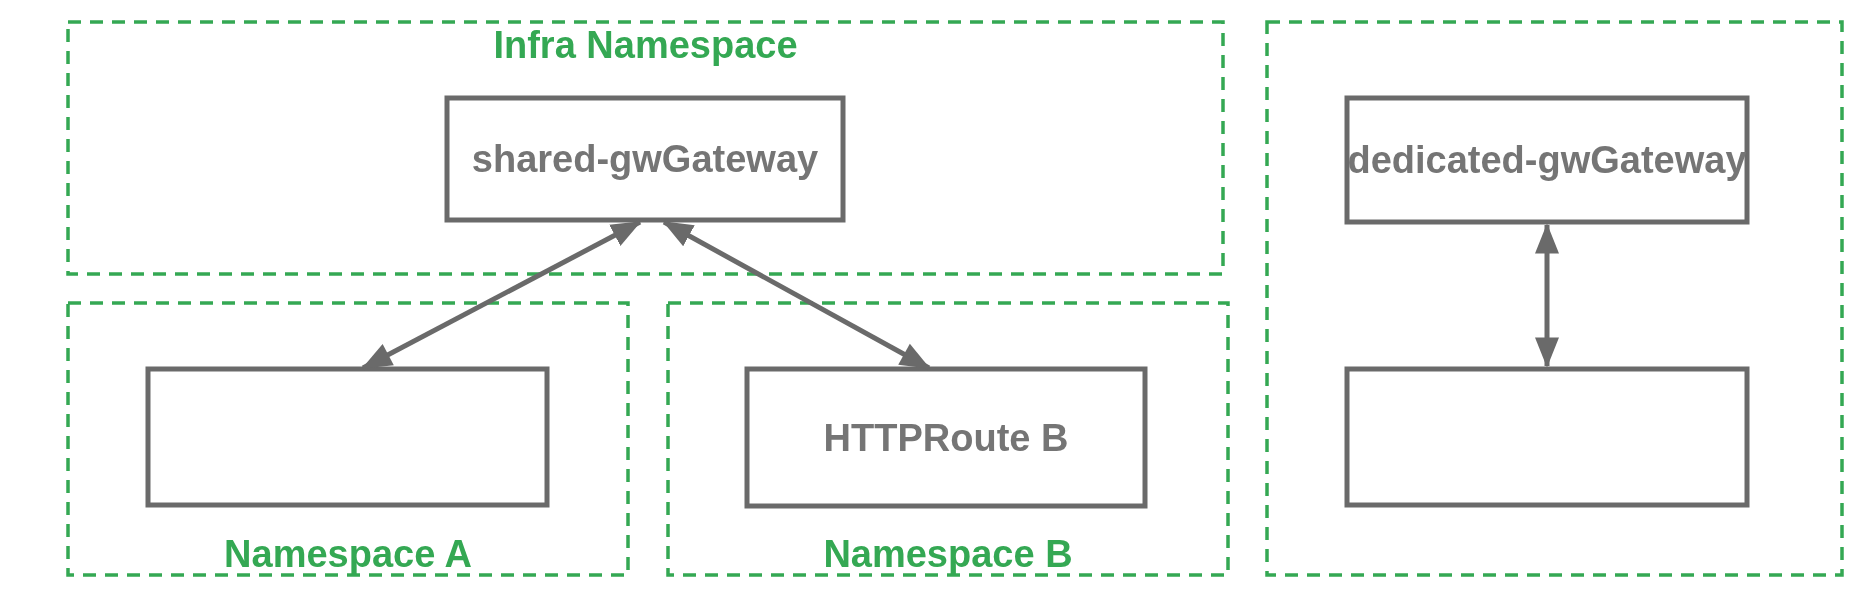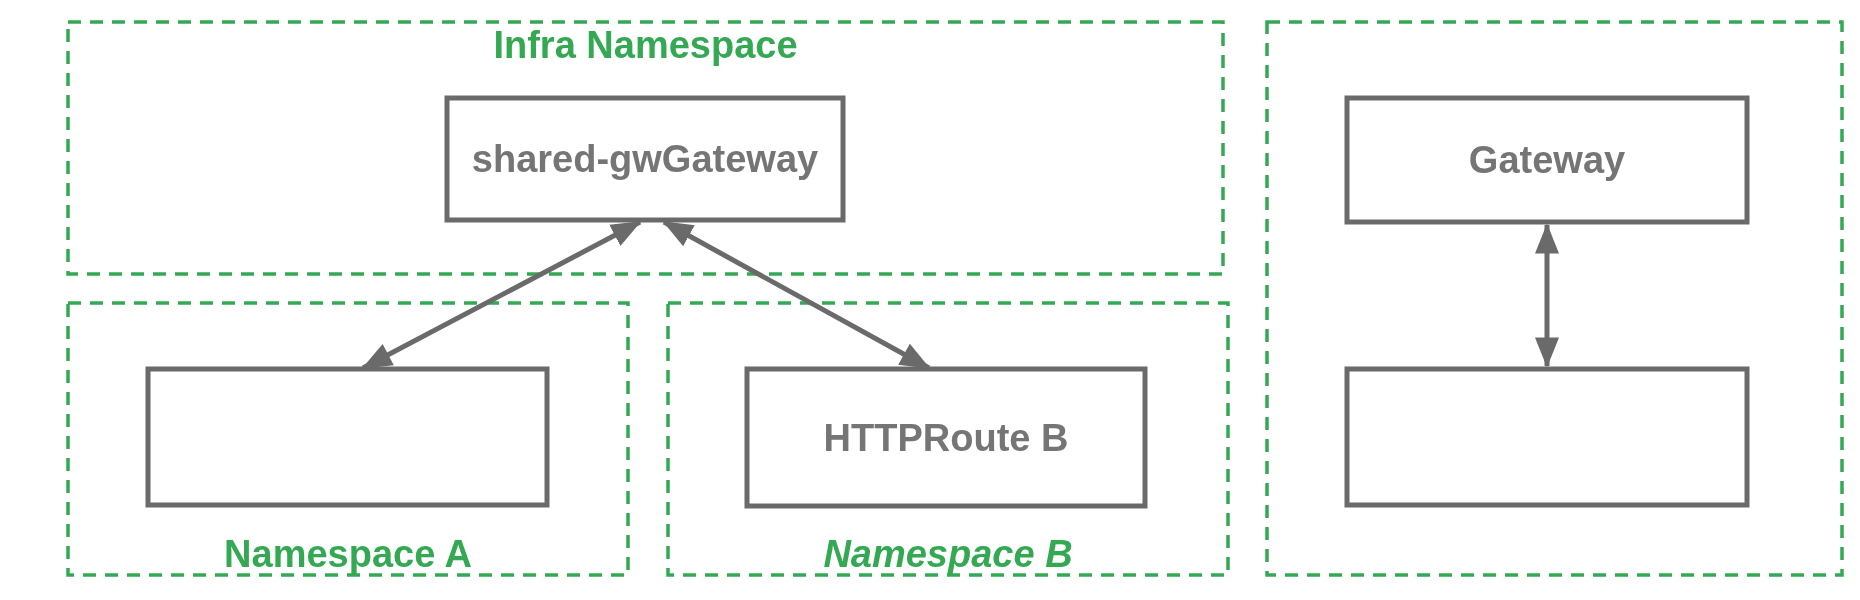--- a/index.html
+++ b/index.html
@@ -67,21 +67,21 @@
   .annotation-label {
     position: absolute;
     color: var(--annotation-black, #111111);
     font-size: 34px;
     font-weight: normal;
     white-space: nowrap;
   }
   
   #infra-title   { left: 68px;   width: 1155px; top: 24px;  }
   #ns-a-label    { left: 68px;   width: 560px;  top: 533px; }
-  #ns-b-label    { left: 668px;  width: 560px;  top: 533px; font-style: italic; }
+  #ns-b-label    { left: 668px;  width: 560px;  top: 533px; }
   #ns-c-label    { left: 1267px; width: 575px;  top: 533px; }
   
   #shared-gw-label    { left: 447px;  top: 98px;  width: 396px; height: 122px; }
   #dedicated-gw-label { left: 1347px; top: 98px;  width: 400px; height: 124px; }
   #route-a-label      { left: 148px;  top: 369px; width: 399px; height: 136px; }
   #route-b-label      { left: 747px;  top: 369px; width: 398px; height: 137px; }
   #route-c-label      { left: 1347px; top: 369px; width: 400px; height: 136px; }
   #route-binding-label { left: 292px; top: 238px; }
 </style>
 </head>
@@ -117,18 +117,19 @@
 
   <div class="label ns-label" id="ns-a-label">Namespace A</div>
   <div class="label ns-label" id="infra-title">Infra Namespace</div>
   <div class="label ns-label" id="ns-b-label">Namespace B</div>
 
   <div class="node-label" id="shared-gw-label">
     <span>shared-gw</span>
     <span>Gateway</span>
   </div>
   <div class="node-label" id="dedicated-gw-label">
+    <span>dedicated-gw</span>
     <span>Gateway</span>
   </div>
   <div class="node-label" id="route-b-label">HTTPRoute B</div>
 
 
 </div>
 
 </body></html>

